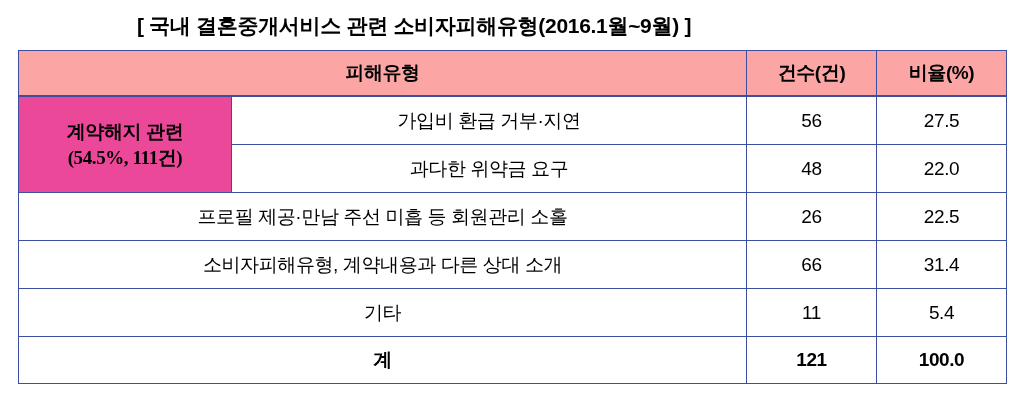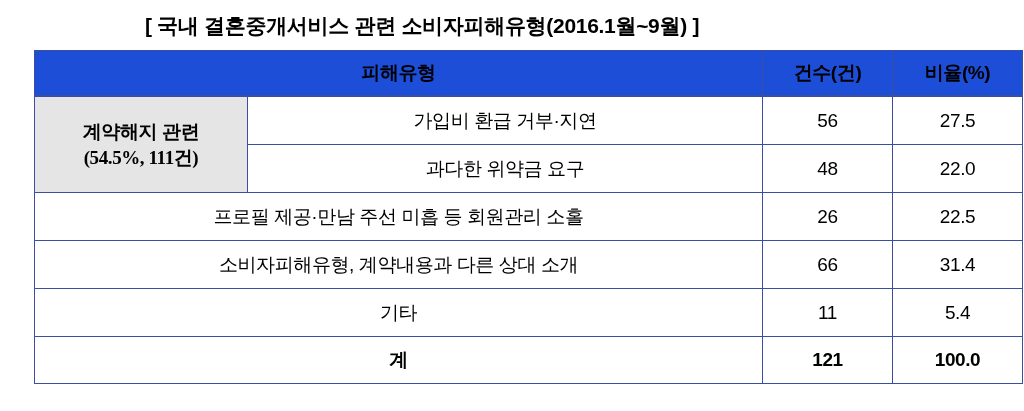--- a/index.html
+++ b/index.html
@@ -12,21 +12,20 @@
     height: 411px;
     font-family: "Liberation Sans", sans-serif;
     color: #000000;
     overflow: hidden;
   }
   .page {
     position: relative;
     width: 828px;
     height: 411px;
     box-sizing: border-box;
-    padding-left: 16px;
   }
   .title {
     text-align: center;
     font-size: 21px;
     font-weight: bold;
     letter-spacing: -0.3px;
     padding-top: 12px;
     padding-bottom: 10px;
     color: #000000;
   }
@@ -46,29 +45,29 @@
 
   table.data td, table.data th {
     border: 1px solid #3b4ea0;
     padding: 0;
     text-align: center;
     vertical-align: middle;
     font-size: 19px;
     letter-spacing: -0.4px;
   }
   .hdr-row th {
-    background: #1d4ed8;
+    background: #fca5a5;
     font-weight: bold;
     height: 44px;
     font-size: 20px;
     border-top: 3px solid #2b2b2b;
     border-bottom: 2px solid #3b4ea0;
   }
   .cat-cell {
-    background: #e5e5e5;
+    background: #ec4899;
     font-weight: bold;
     font-size: 19px;
     line-height: 1.35;
     border-bottom: 1px solid #3b4ea0;
   }
   .cat-cell .l1 { display:block; }
   .cat-cell .l2 { display:block;font-family:Liberation Serif, serif; }
   tr.body-row td {
     height: 47px;
   }

